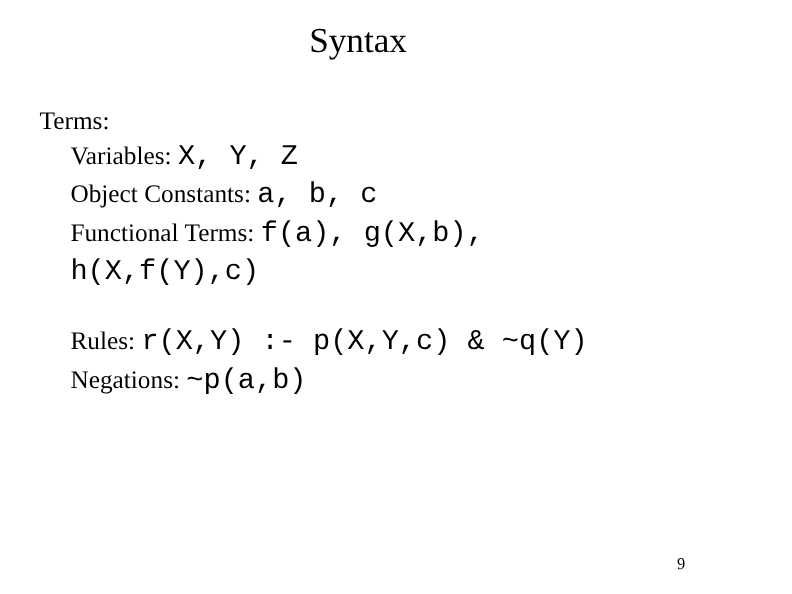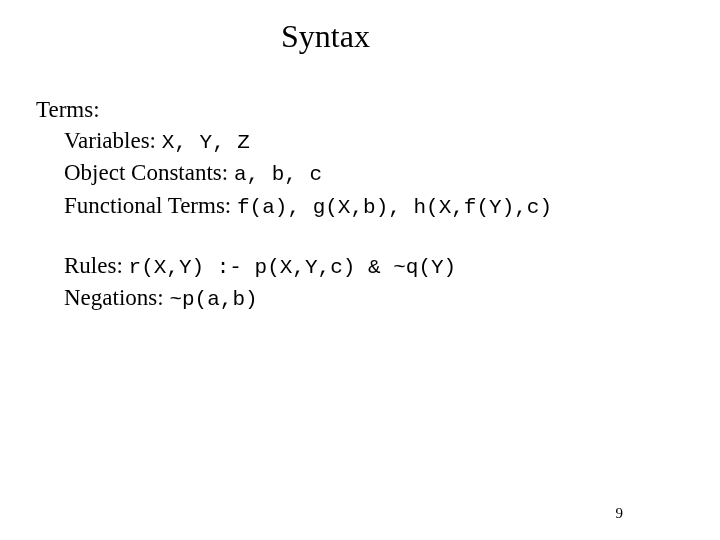--- a/index.html
+++ b/index.html
@@ -42,21 +42,21 @@
     margin: 0;
   }
   .item {
     margin: 0 0 0 28px;
   }
   .label {
     font-family: "Times New Roman", Times, serif;
   }
   .code {
     font-family: "Courier New", Courier, monospace;
-    font-size: 21px;
+    font-size: 26px;
   }
   .pagenum {
     position: absolute;
     bottom: 18px;
     right: 28px;
     font-size: 15px;
   }
 </style>
 </head>
 <body>

